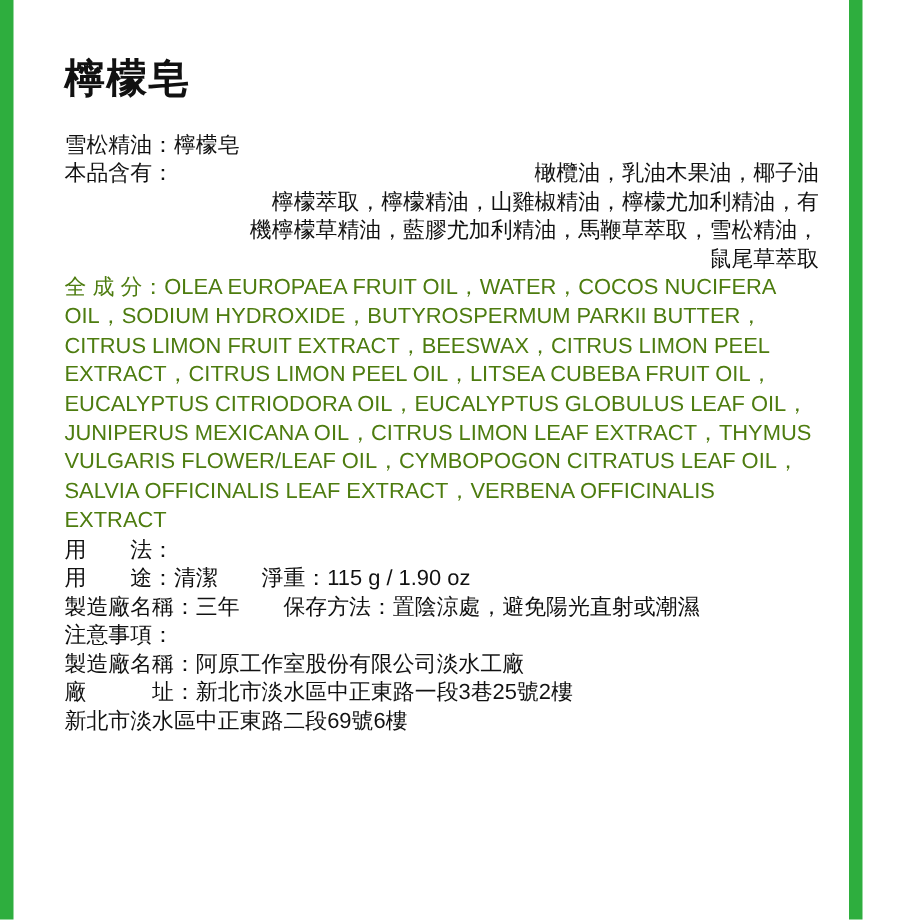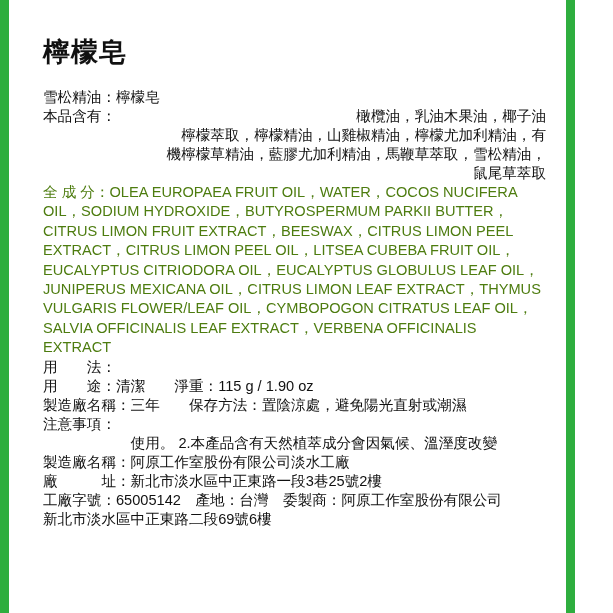--- a/index.html
+++ b/index.html
@@ -128,38 +128,30 @@
     </div>
 
     <div class="row">
       <span class="label">製造廠名稱：</span>
       <span class="value">三年　　保存方法：置陰涼處，避免陽光直射或潮濕</span>
     </div>
 
     <div class="row">
       <span class="label">注意事項：</span>
     </div>
-    <div class="row">
-      <span class="label" style="visibility:hidden">注意事項：</span>
-      <span class="value">　使用。 2.本產品含有天然植萃成分會因氣候、溫溼度改變</span>
-    </div>
 
     <div class="row gap-top">
       <span class="label">製造廠名稱：</span>
       <span class="value">阿原工作室股份有限公司淡水工廠</span>
     </div>
 
     <div class="row">
       <span class="label">廠　　　址：</span>
       <span class="value">新北市淡水區中正東路一段3巷25號2樓</span>
     </div>
 
-    <div class="row">
-      <span class="label">工廠字號：</span>
-      <span class="value">65005142　產地：台灣　委製商：阿原工作室股份有限公司</span>
-    </div>
 
     <div class="row">
       <span class="value">新北市淡水區中正東路二段69號6樓</span>
     </div>
 
   </div>
 </div>
 
 </body></html>

